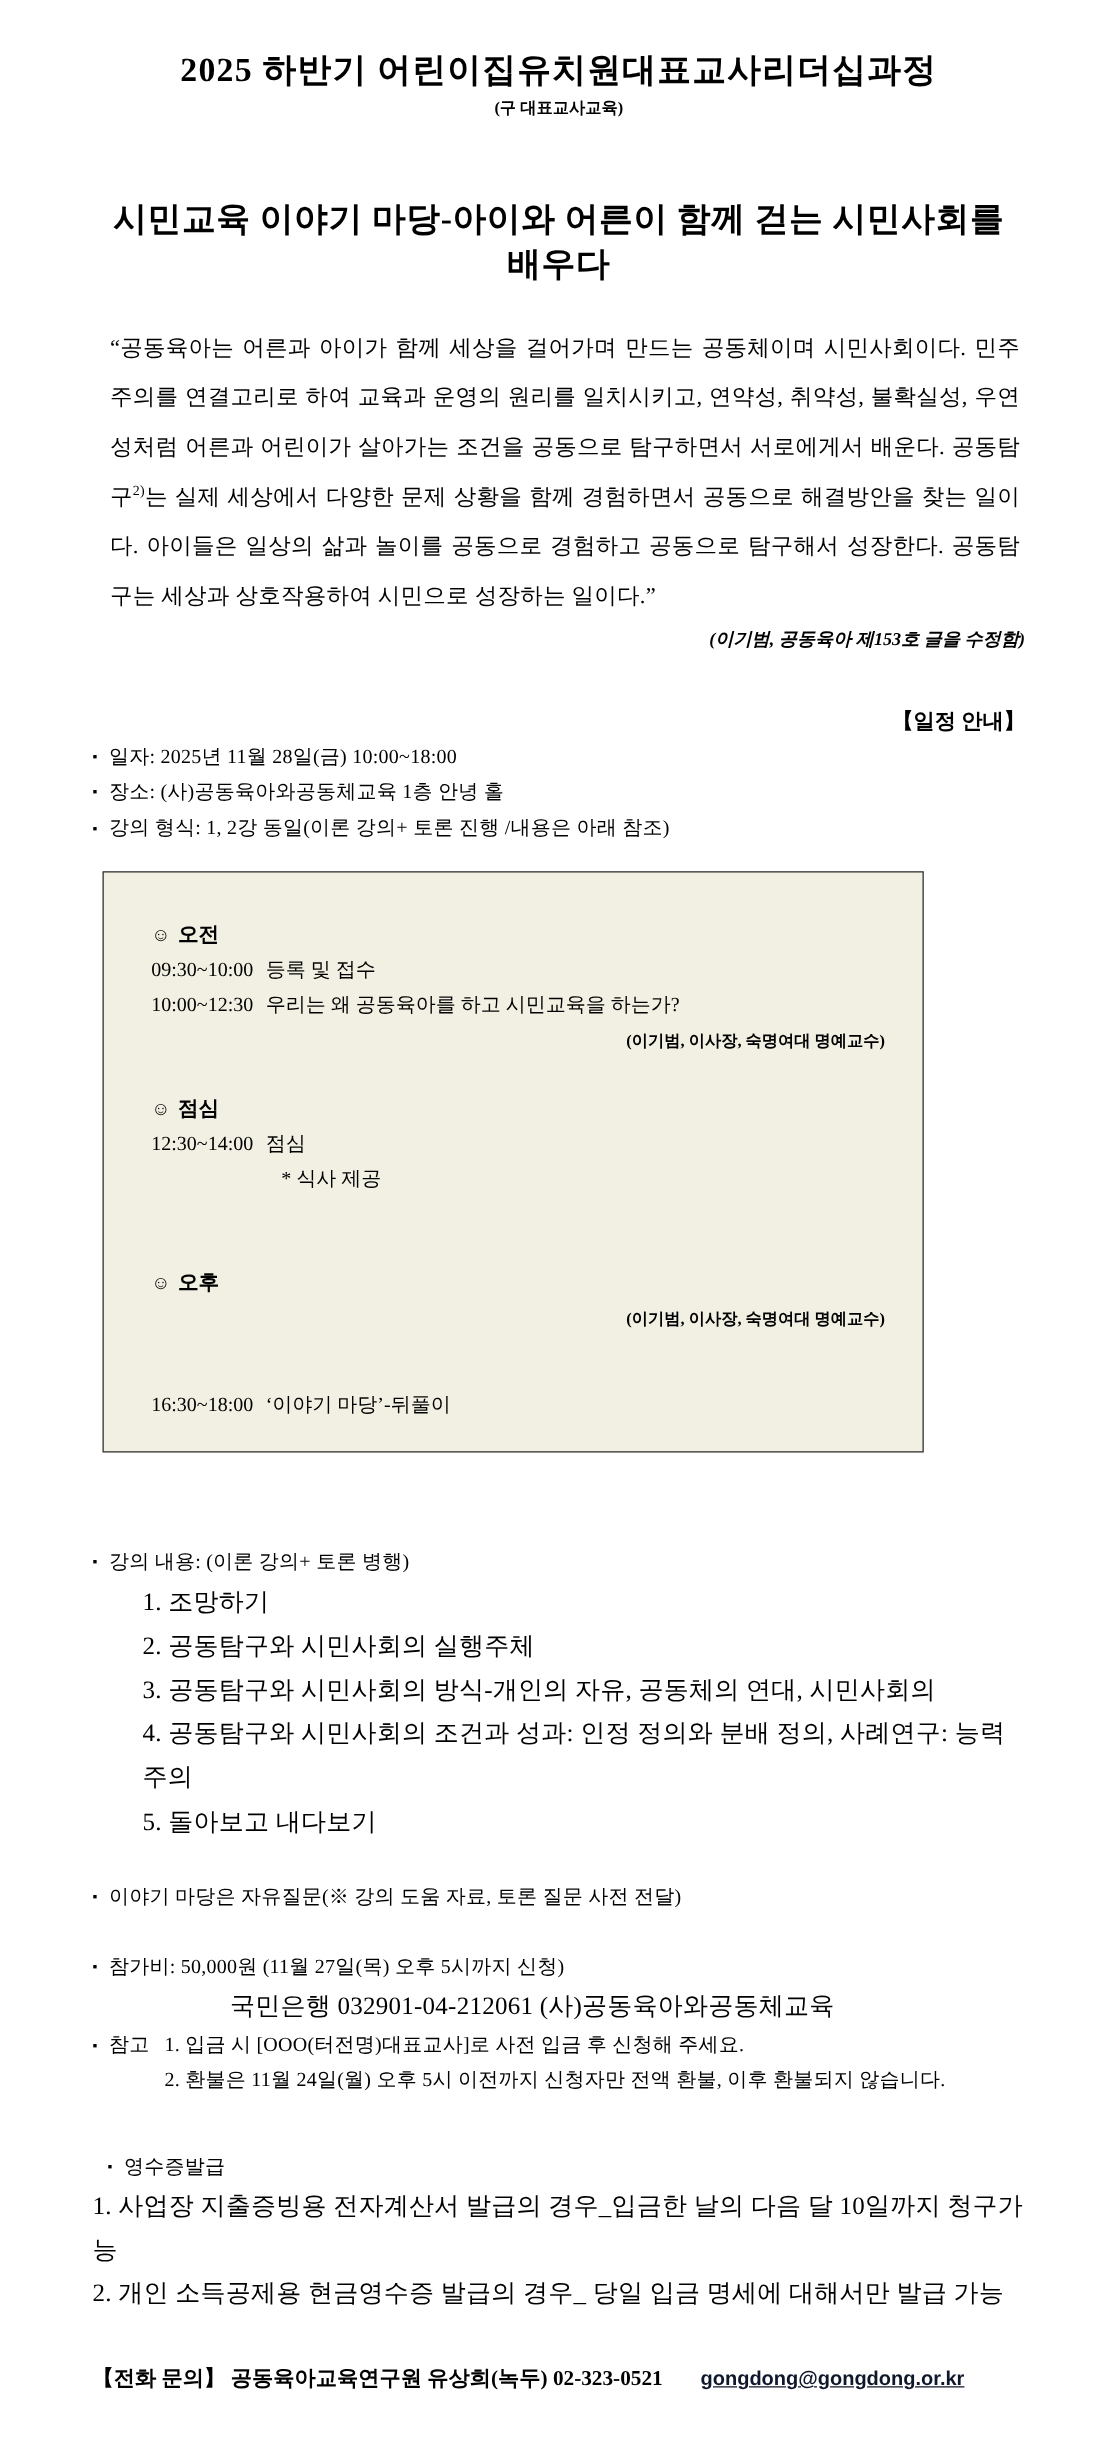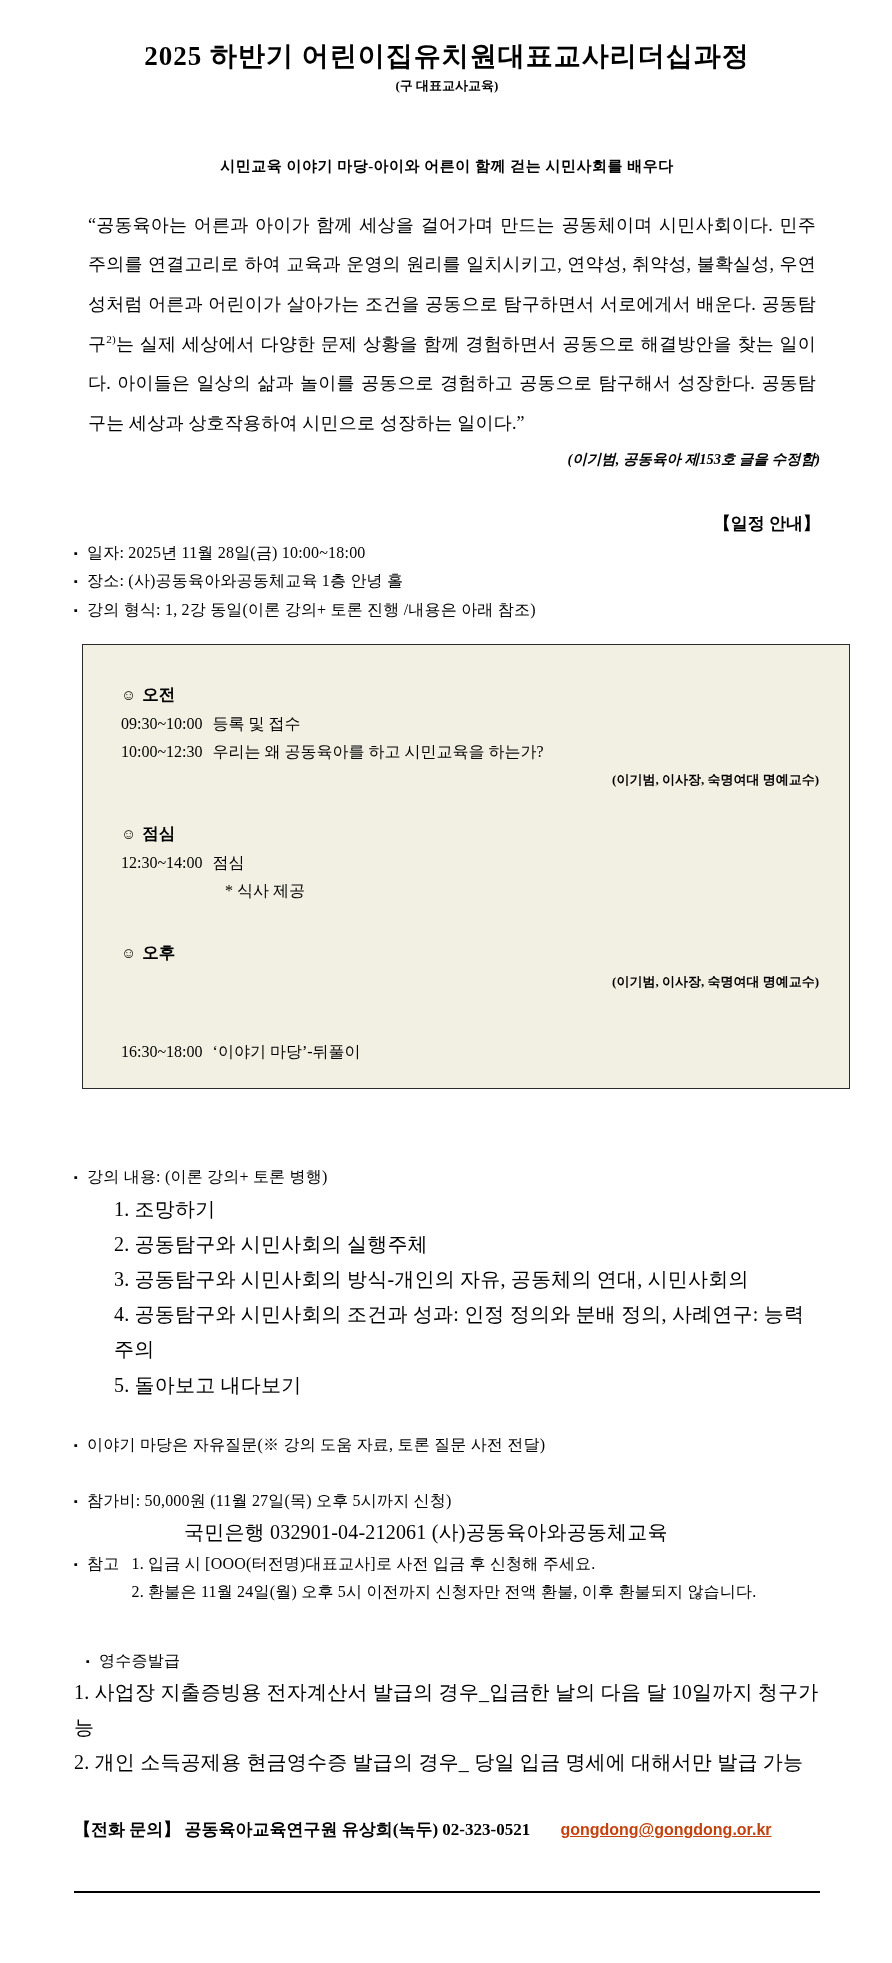--- a/index.html
+++ b/index.html
@@ -24,21 +24,21 @@
     line-height: 1.25;
   }
   .doc-subtitle {
     text-align: center;
     font-size: 13px;
     font-weight: bold;
     margin-top: 3px;
   }
   .doc-headline {
     text-align: center;
-    font-size: 15px;
+    font-size: 27px;
     font-weight: bold;
     margin-top: 62px;
     letter-spacing: 0.5px;
   }
   
   .intro {
     margin-top: 78px;
     font-size: 16.5px;
     line-height: 2.25;
     text-align: justify;
@@ -84,21 +84,21 @@
   }
   .bullet-glyph {
     font-size: 11px;
     line-height: 2.55;
     margin-right: 9px;
     flex: 0 0 auto;
   }
   
   .tt-box {
     margin: 20px 0 0 8px;
-    width: 768px;
+    width: 657px;
     background: #f2f0e3;
     border: 1.6px solid #2b2b2b;
     padding: 36px 30px 22px 38px;
     font-size: 16px;
   }
   .tt-label {
     font-weight: bold;
     font-size: 16.5px;
     line-height: 1.75;
   }
@@ -106,21 +106,21 @@
   .tt-row { line-height: 1.75; }
   .tt-time { margin-right: 10px; }
   .tt-speaker {
     text-align: right;
     font-size: 13px;
     font-weight: bold;
     line-height: 2.2;
   }
   .tt-note { padding-left: 104px; line-height: 1.75; }
   .tt-gap-sm { margin-top: 26px; }
-  .tt-gap-md { margin-top: 34px; }
+  .tt-gap-md { margin-top: 54px; }
   .tt-gap-lg { margin-top: 42px; }
   
   .after-box { margin-top: 74px; }
   .lecture-items { padding-left: 40px; }
   .plain-line {
     font-size: 20px;
     line-height: 1.76;
     letter-spacing: 0.2px;
   }
   .gap-28 { margin-top: 28px; }
@@ -137,21 +137,21 @@
   }
   .receipt-head { margin-left: 12px; }
   
   .contact {
     margin-top: 36px;
     font-size: 17px;
     font-weight: bold;
     line-height: 1.7;
   }
   .contact-email {
-    color: #c2410c;
+    color: #0f172a;
     text-decoration: underline;
     margin-left: 26px;
     font-weight: bold;
     font-family: "Liberation Sans", "DejaVu Sans", sans-serif;
     font-size: 16px;
   }
   
   .footnote-rule {
     border: none;
     border-top: 2px solid #000000;

